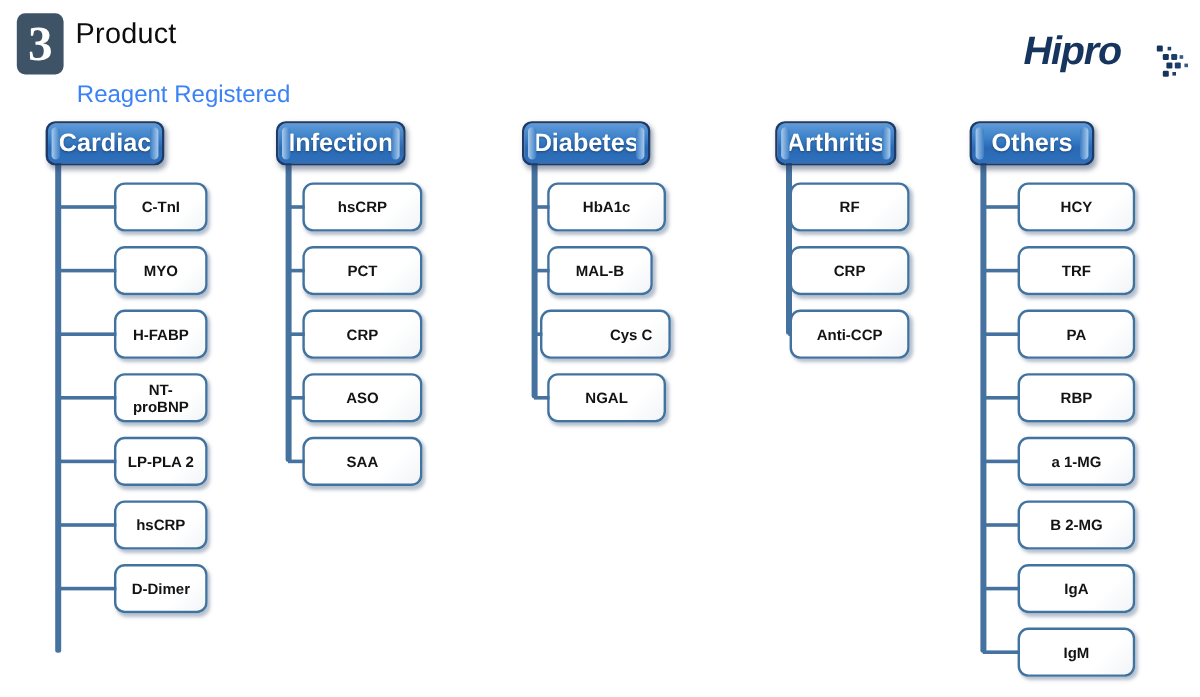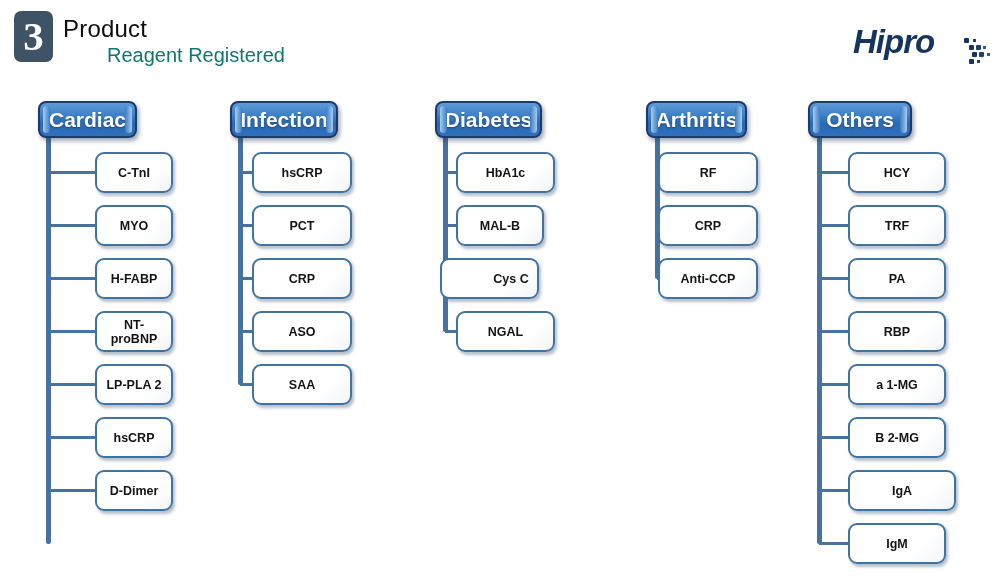--- a/index.html
+++ b/index.html
@@ -15,23 +15,22 @@
     position:absolute; left:14px; top:11px; width:39px; height:51px;
     background:#3f5367; border-radius:7px; color:#ffffff;
     font-family:"Liberation Serif", serif; font-weight:700; font-size:41px;
     display:flex; align-items:center; justify-content:center; line-height:1;
   }
   #page-title {
     position:absolute; left:63px; top:15px; font-size:24px; color:#0d0d0d;
     font-weight:400; letter-spacing:0.2px;
   }
   #page-subtitle {
-    position:absolute; left:64px; top:44px; font-size:20px; color:#0f766e;
+    position:absolute; left:64px; top:68px; font-size:20px; color:#3b82f6;
     font-weight:400;
-    margin-left:43px;
   }
   #brand-logo {
     position:absolute; left:853px; top:22px; width:135px; height:40px;
     color:#16355e;
   }
   #brand-logo .logo-text {
     font-size:33px; font-weight:700; font-style:italic; letter-spacing:-1px;
     line-height:40px;
   }
   #brand-logo .logo-dots {
@@ -183,21 +182,21 @@
           <div class="node-row">
             <div class="connector-branch" style="left: 10px; width: 15px;"></div>
             <div class="node-box" style="left: 21px; width: 99px;">HbA1c</div>
           </div>
           <div class="node-row">
             <div class="connector-branch" style="left: 10px; width: 15px;"></div>
             <div class="node-box" style="left: 21px; width: 88px;">MAL-B</div>
           </div>
           <div class="node-row">
             <div class="connector-branch" style="left: 10px; width: 15px;"></div>
-            <div class="node-box" style="left: 5px; width: 99px; padding-left: 48px;">Cys C</div>
+            <div class="node-box" style="left: 15px; width: 109px; padding-left: 48px;">Cys C</div>
           </div>
           <div class="node-row">
             <div class="connector-branch" style="left: 10px; width: 15px;"></div>
             <div class="node-box" style="left: 21px; width: 99px;">NGAL</div>
           </div>
         </div>
       </div>
       <div class="category-column" style="left: 646px; width: 112px;">
         <div class="category-header" style="width: 101px;">
           <span class="ridge left"></span>
@@ -247,21 +246,21 @@
           <div class="node-row">
             <div class="connector-branch" style="left: 11px; width: 33px;"></div>
             <div class="node-box" style="left: 40px; width: 98px;">a 1-MG</div>
           </div>
           <div class="node-row">
             <div class="connector-branch" style="left: 11px; width: 33px;"></div>
             <div class="node-box" style="left: 40px; width: 98px;">B 2-MG</div>
           </div>
           <div class="node-row">
             <div class="connector-branch" style="left: 11px; width: 33px;"></div>
-            <div class="node-box" style="left: 40px; width: 108px;">IgA</div>
+            <div class="node-box" style="left: 40px; width: 98px;">IgA</div>
           </div>
           <div class="node-row">
             <div class="connector-branch" style="left: 11px; width: 33px;"></div>
             <div class="node-box" style="left: 40px; width: 98px;">IgM</div>
           </div>
         </div>
       </div>
     </div>
 </div>
 

